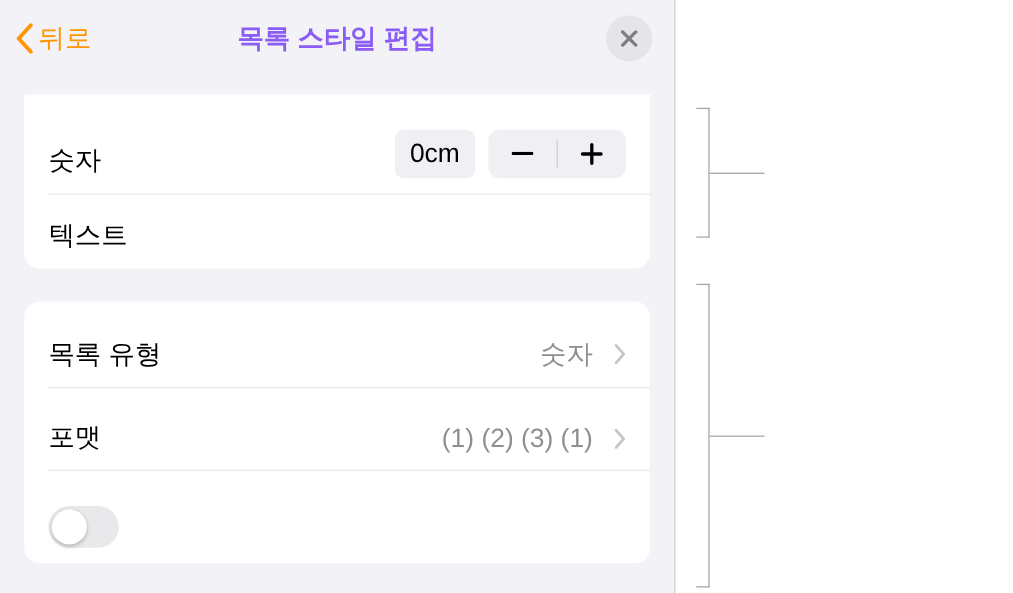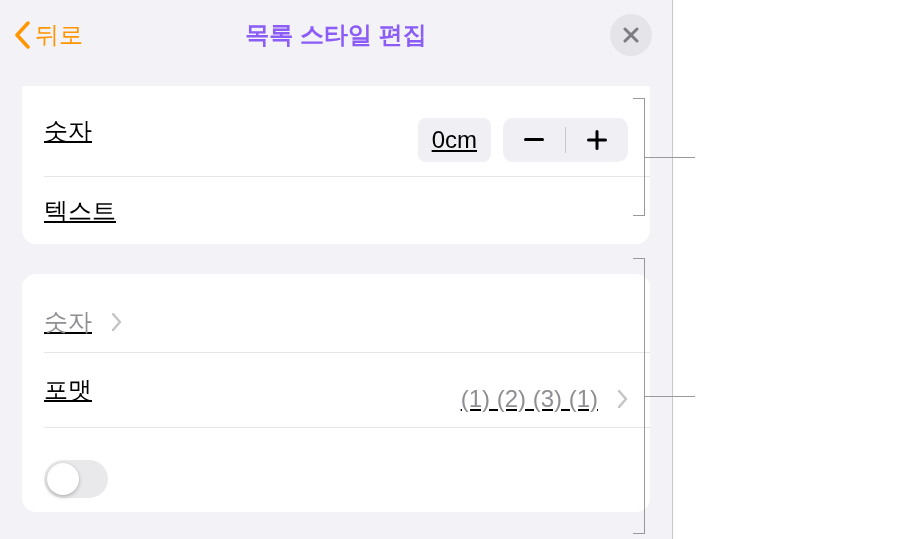--- a/index.html
+++ b/index.html
@@ -10,21 +10,21 @@
     
     body {
       font-family: -apple-system, 'SF Pro Text', 'Helvetica Neue', Arial, sans-serif;
       background: #fff;
       width: 921px;
       height: 539px;
       overflow: hidden;
     }
     
     .panel {
-      width: 673px;
+      width: 614px;
       height: 539px;
       background: #f2f2f7;
       border-right: 1px solid #c8c8cc;
       position: relative;
       overflow: hidden;
     }
     
     .header {
       display: flex;
       align-items: center;
@@ -85,25 +85,24 @@
       border-top-left-radius: 0;
       border-top-right-radius: 0;
     }
     
     .section-second {
       margin-top: 30px;
     }
     
     .row {
       display: flex;
-      align-items: center;
+      align-items: flex-end;
       justify-content: space-between;
       padding: 14px 22px;
       min-height: 68px;
-      text-decoration: underline;
     }
     
     .row + .row {
       border-top: 1px solid #e5e5ea;
       margin-left: 22px;
       padding-left: 0;
     }
     
     .row-label {
       font-size: 24px;
@@ -269,20 +268,21 @@
       </div>
     </div>
 
     <div class="row">
       <span class="row-label">텍스트</span>
     </div>
   </div>
 
   <div class="section section-second">
     <div class="row">
+      <span class="row-label">목록 유형</span>
       <div class="row-right">
         <span class="row-value-text">숫자</span>
         <svg class="chevron-right" viewBox="0 0 10 18">
             <path d="M 1 1 L 8 9 L 1 17" stroke="#c5c5c8" stroke-width="2.5" fill="none" stroke-linecap="round" stroke-linejoin="round"></path>
           </svg>
       </div>
     </div>
 
     <div class="row">
       <span class="row-label">포맷</span>

